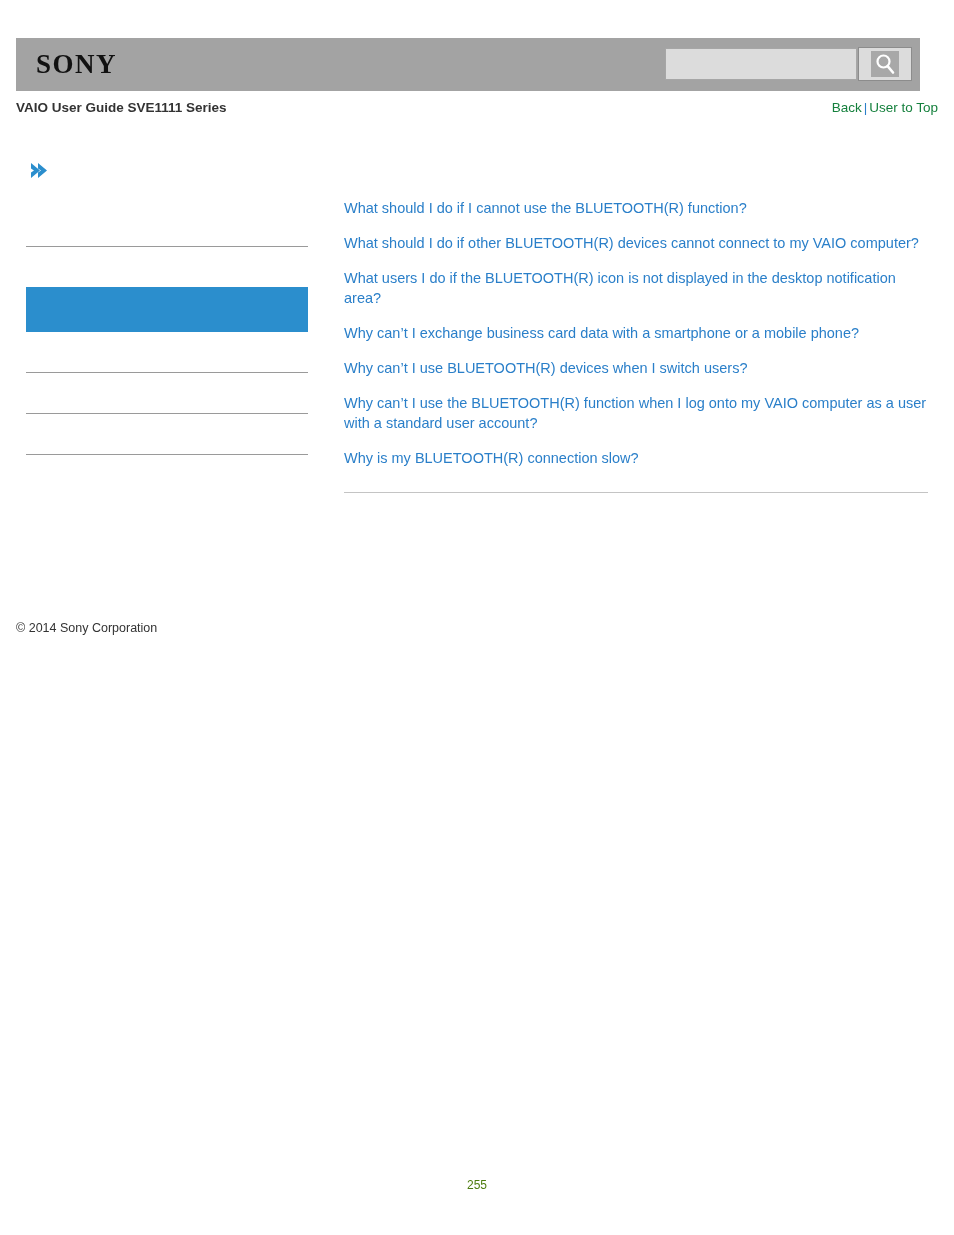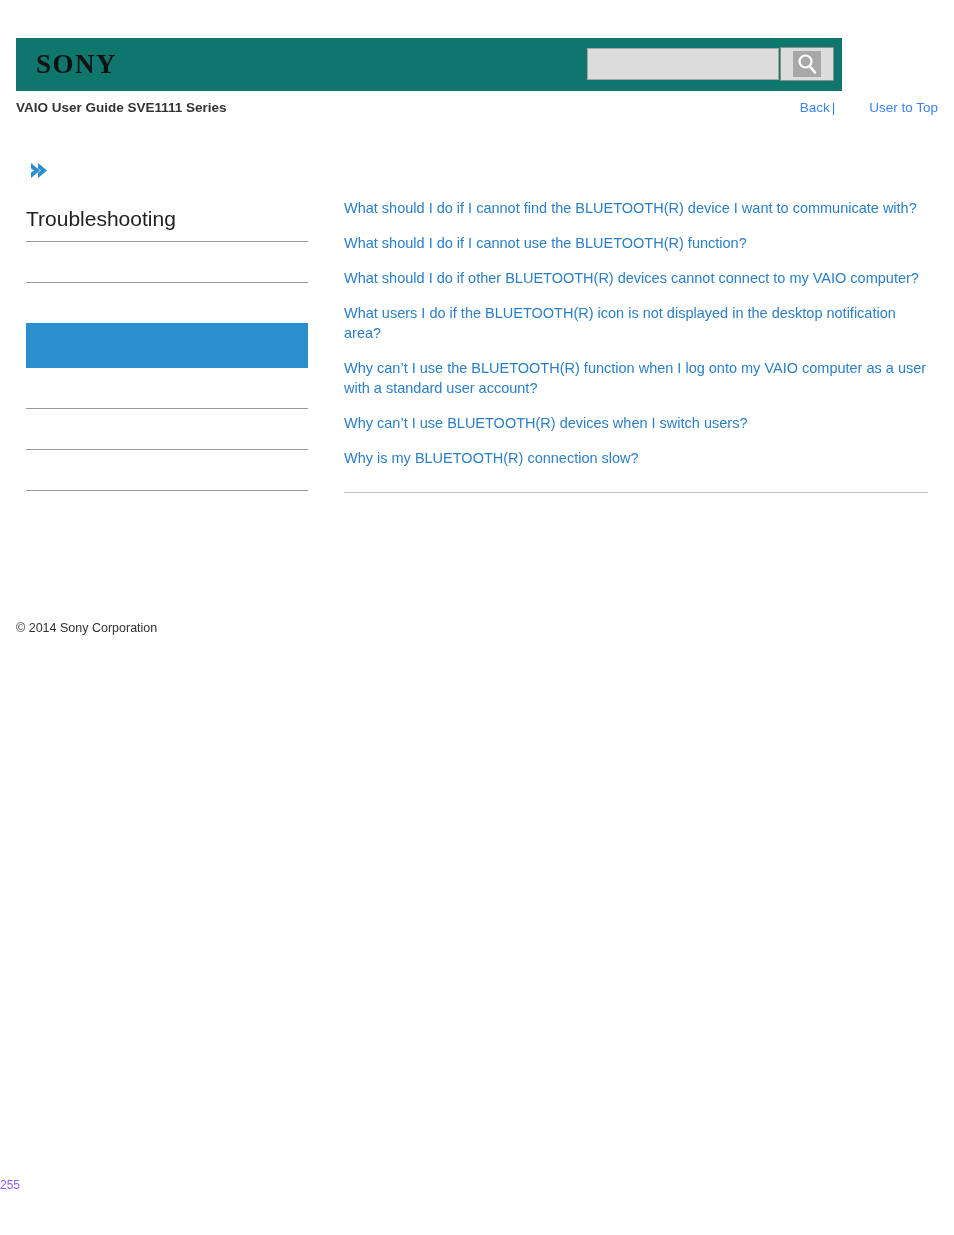--- a/index.html
+++ b/index.html
@@ -14,23 +14,23 @@
     font-family: "Liberation Sans", sans-serif;
     color: #333333;
     overflow: hidden;
   }
 
   
   #header-band {
     position: absolute;
     left: 16px;
     top: 38px;
-    width: 826px;
+    width: 904px;
     height: 53px;
-    background: #0f766e;
+    background: #a3a3a3;
   }
   #sony-logo {
     position: absolute;
     left: 20px;
     top: 11px;
     font-family: "Liberation Serif", serif;
     font-weight: bold;
     font-size: 27px;
     letter-spacing: 1.5px;
     color: #111111;
@@ -99,23 +99,22 @@
   }
   #nav-links {
     position: absolute;
     right: 0;
     top: 0;
     font-size: 13.5px;
     white-space: nowrap;
     color: #2a7fc9;
   }
   #nav-links a {
-    color: #3b82f6;
+    color: #15803d;
     text-decoration: none;
-    margin-left: 32px;
   }
   #nav-links .sep { color: #2a7fc9; padding: 0 2px; }
 
   
   #sidebar {
     position: absolute;
     left: 26px;
     top: 158px;
     width: 282px;
   }
@@ -182,22 +181,23 @@
     top: 621px;
     font-size: 12.5px;
     color: #333333;
     white-space: nowrap;
   }
   #page-number {
     position: absolute;
     left: 0;
     top: 1178px;
     width: 954px;
+    text-align: center;
     font-size: 12px;
-    color: #8b5cf6;
+    color: #4d7c0f;
   }
 </style>
 </head>
 <body>
 
 <div id="header-band">
   <div id="sony-logo">SONY</div>
 
   <div id="search-area">
     <input id="search-input" type="text" placeholder="" style="">
@@ -220,21 +220,20 @@
 </div>
 
 <div id="sidebar">
   <div id="breadcrumb-arrow">
     <svg width="26" height="26" viewBox="0 0 26 26" aria-hidden="true">
       <path d="M5 5 L14 12.5 L5 20 L5 14.5 L8 12.5 L5 10.5 Z" fill="#2b8ecd"></path>
       <path d="M12 5 L21 12.5 L12 20 L12 14.5 L15 12.5 L12 10.5 Z" fill="#2b8ecd"></path>
     </svg>
   </div>
 
-  <h1 id="sidebar-title">Troubleshooting</h1>
 
   <div class="nav-item divider-below">
     <span></span>
   </div>
   <div class="nav-item">
     <span></span>
   </div>
   <div class="nav-item selected">
     <span></span>
   </div>
@@ -243,24 +242,24 @@
   </div>
   <div class="nav-item divider-below">
     <span></span>
   </div>
   <div class="nav-item divider-below">
     <span></span>
   </div>
 </div>
 
 <div id="content">
-  <a class="faq-link" href="#">What should I do if I cannot find the BLUETOOTH(R) device I want to communicate with?</a>
   <a class="faq-link" href="#">What should I do if I cannot use the BLUETOOTH(R) function?</a>
   <a class="faq-link" href="#">What should I do if other BLUETOOTH(R) devices cannot connect to my VAIO computer?</a>
   <a class="faq-link" href="#">What users I do if the BLUETOOTH(R) icon is not displayed in the desktop notification area?</a>
+  <a class="faq-link" href="#">Why can’t I exchange business card data with a smartphone or a mobile phone?</a>
+  <a class="faq-link" href="#">Why can’t I use BLUETOOTH(R) devices when I switch users?</a>
   <a class="faq-link" href="#">Why can’t I use the BLUETOOTH(R) function when I log onto my VAIO computer as a user with a standard user account?</a>
-  <a class="faq-link" href="#">Why can’t I use BLUETOOTH(R) devices when I switch users?</a>
   <a class="faq-link" href="#">Why is my BLUETOOTH(R) connection slow?</a>
   <div id="content-bottom-rule"></div>
 </div>
 
 <div id="copyright">© 2014 Sony Corporation</div>
 <div id="page-number">255</div>
 
 </body></html>

